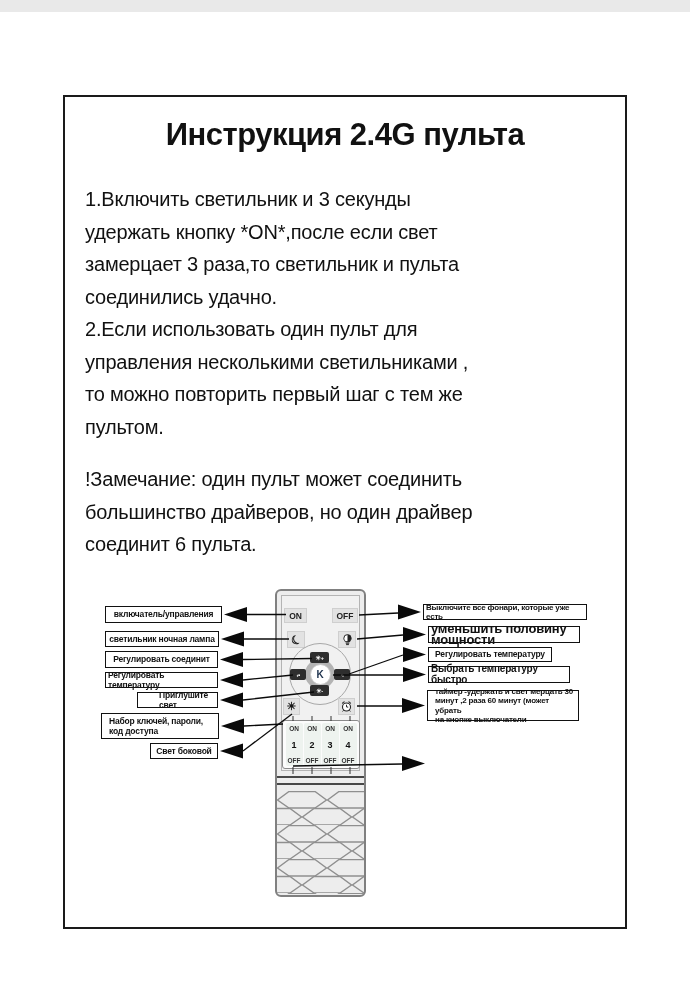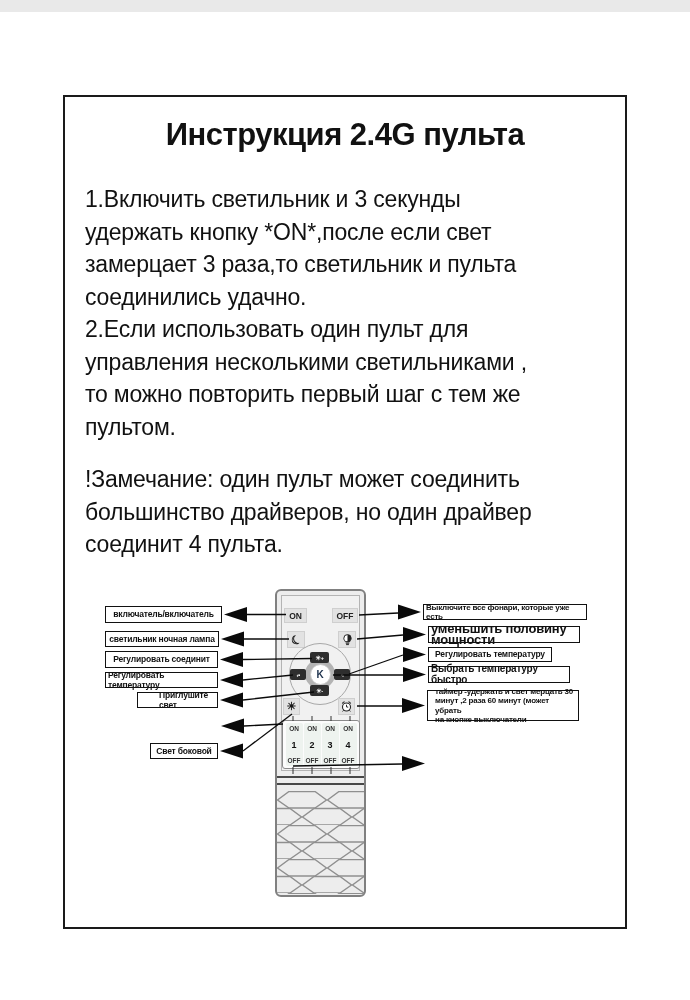--- a/index.html
+++ b/index.html
@@ -11,21 +11,21 @@
   .frame{
     position:absolute; left:63px; top:83px; width:560px; height:830px;
     border:2px solid #1a1a1a; background:#fff;
   }
   .title{
     position:absolute; left:63px; top:105px; width:564px;
     text-align:center; font-size:31px; font-weight:bold; letter-spacing:-0.5px;
   }
   .bodytext{
     position:absolute; left:85px; width:505px;
-    font-size:23px; line-height:32.5px; letter-spacing:-0.2px;
+    font-size:20px; line-height:32.5px; letter-spacing:-0.2px;
     white-space:pre-line;
   }
   .steps{ top:171px; }
   .note{ top:451px; }
 
   
   .label-box{
     position:absolute; border:1.5px solid #111; background:#fff;
     display:flex; align-items:center; justify-content:center;
     font-weight:bold; font-size:8.5px; line-height:10.5px; letter-spacing:-0.2px;
@@ -96,21 +96,21 @@
   <div class="bodytext steps">1.Включить светильник и 3 секунды
 удержать кнопку *ON*,после если свет
 замерцает 3 раза,то светильник и пульта
 соединились удачно.
 2.Если использовать один пульт для
 управления несколькими светильниками ,
 то можно повторить первый шаг с тем же
 пультом.</div>
   <div class="bodytext note">!Замечание: один пульт может соединить
 большинство драйверов, но один драйвер
-соединит 4 пульта.</div>
+соединит 6 пульта.</div>
 
   <div>
     <div class="remote-body"></div>
     <div class="remote-panel"></div>
 
     <div class="rbtn" style="left:284px;top:596px;width:23px;height:15px;">ON</div>
     <div class="rbtn" style="left:332px;top:596px;width:26px;height:15px;">OFF</div>
 
     <div class="rbtn" style="left:287px;top:619px;width:18px;height:17px;">
       <span class="moon-glyph">☾</span>
@@ -179,25 +179,27 @@
         <pattern id="hexpat" width="50" height="34" patternUnits="userSpaceOnUse">
           <path d="M12,0.5 L38,0.5 L49.5,9 L38,17 L12,17 L0.5,9 Z" fill="none" stroke="#8f8f8f" stroke-width="1.4"></path>
           <path d="M-13,17.5 L13,17.5 L24.5,26 L13,34 L-13,34 L-24.5,26 Z" fill="none" stroke="#8f8f8f" stroke-width="1.4"></path>
           <path d="M37,17.5 L63,17.5 L74.5,26 L63,34 L37,34 L25.5,26 Z" fill="none" stroke="#8f8f8f" stroke-width="1.4"></path>
         </pattern>
       </defs>
       <rect x="0" y="0" width="87" height="103" fill="url(#hexpat)"></rect>
     </svg>
   </div>
 
-  <div class="label-box" style="left:105px;top:594px;width:117px;height:17px;">включатель/включатель</div>
+  <div class="label-box" style="left:105px;top:594px;width:117px;height:17px;">включатель/управления</div>
   <div class="label-box" style="left:105px;top:619px;width:114px;height:16px;">светильник ночная лампа</div>
   <div class="label-box" style="left:105px;top:639px;width:113px;height:17px;">Регулировать соединит</div>
   <div class="label-box" style="left:105px;top:660px;width:113px;height:16px;">Регулировать температуру</div>
   <div class="label-box" style="left:137px;top:680px;width:81px;height:16px;padding-left:21px;">Приглушите свет</div>
+  <div class="label-box left-align" style="left:101px;top:701px;width:118px;height:26px;">Набор ключей, пароли,
+код доступа</div>
   <div class="label-box" style="left:150px;top:731px;width:68px;height:16px;">Свет боковой</div>
 
   <div class="label-box small-font" style="left:423px;top:592px;width:164px;height:16px;">Выключите все фонари, которые уже есть</div>
   <div class="label-box" style="left:428px;top:614px;width:152px;height:17px;font-size:13px;">уменьшить половину мощности</div>
   <div class="label-box" style="left:428px;top:635px;width:124px;height:15px;">Регулировать температуру</div>
   <div class="label-box" style="left:428px;top:654px;width:142px;height:17px;font-size:10px;">Выбрать температуру быстро</div>
   <div class="label-box small-font left-align" style="left:427px;top:678px;width:152px;height:31px;">таймер -удержать и свет мерцать 30
 минут ,2 раза 60 минут (может убрать
 на кнопке выключатели</div>
 

